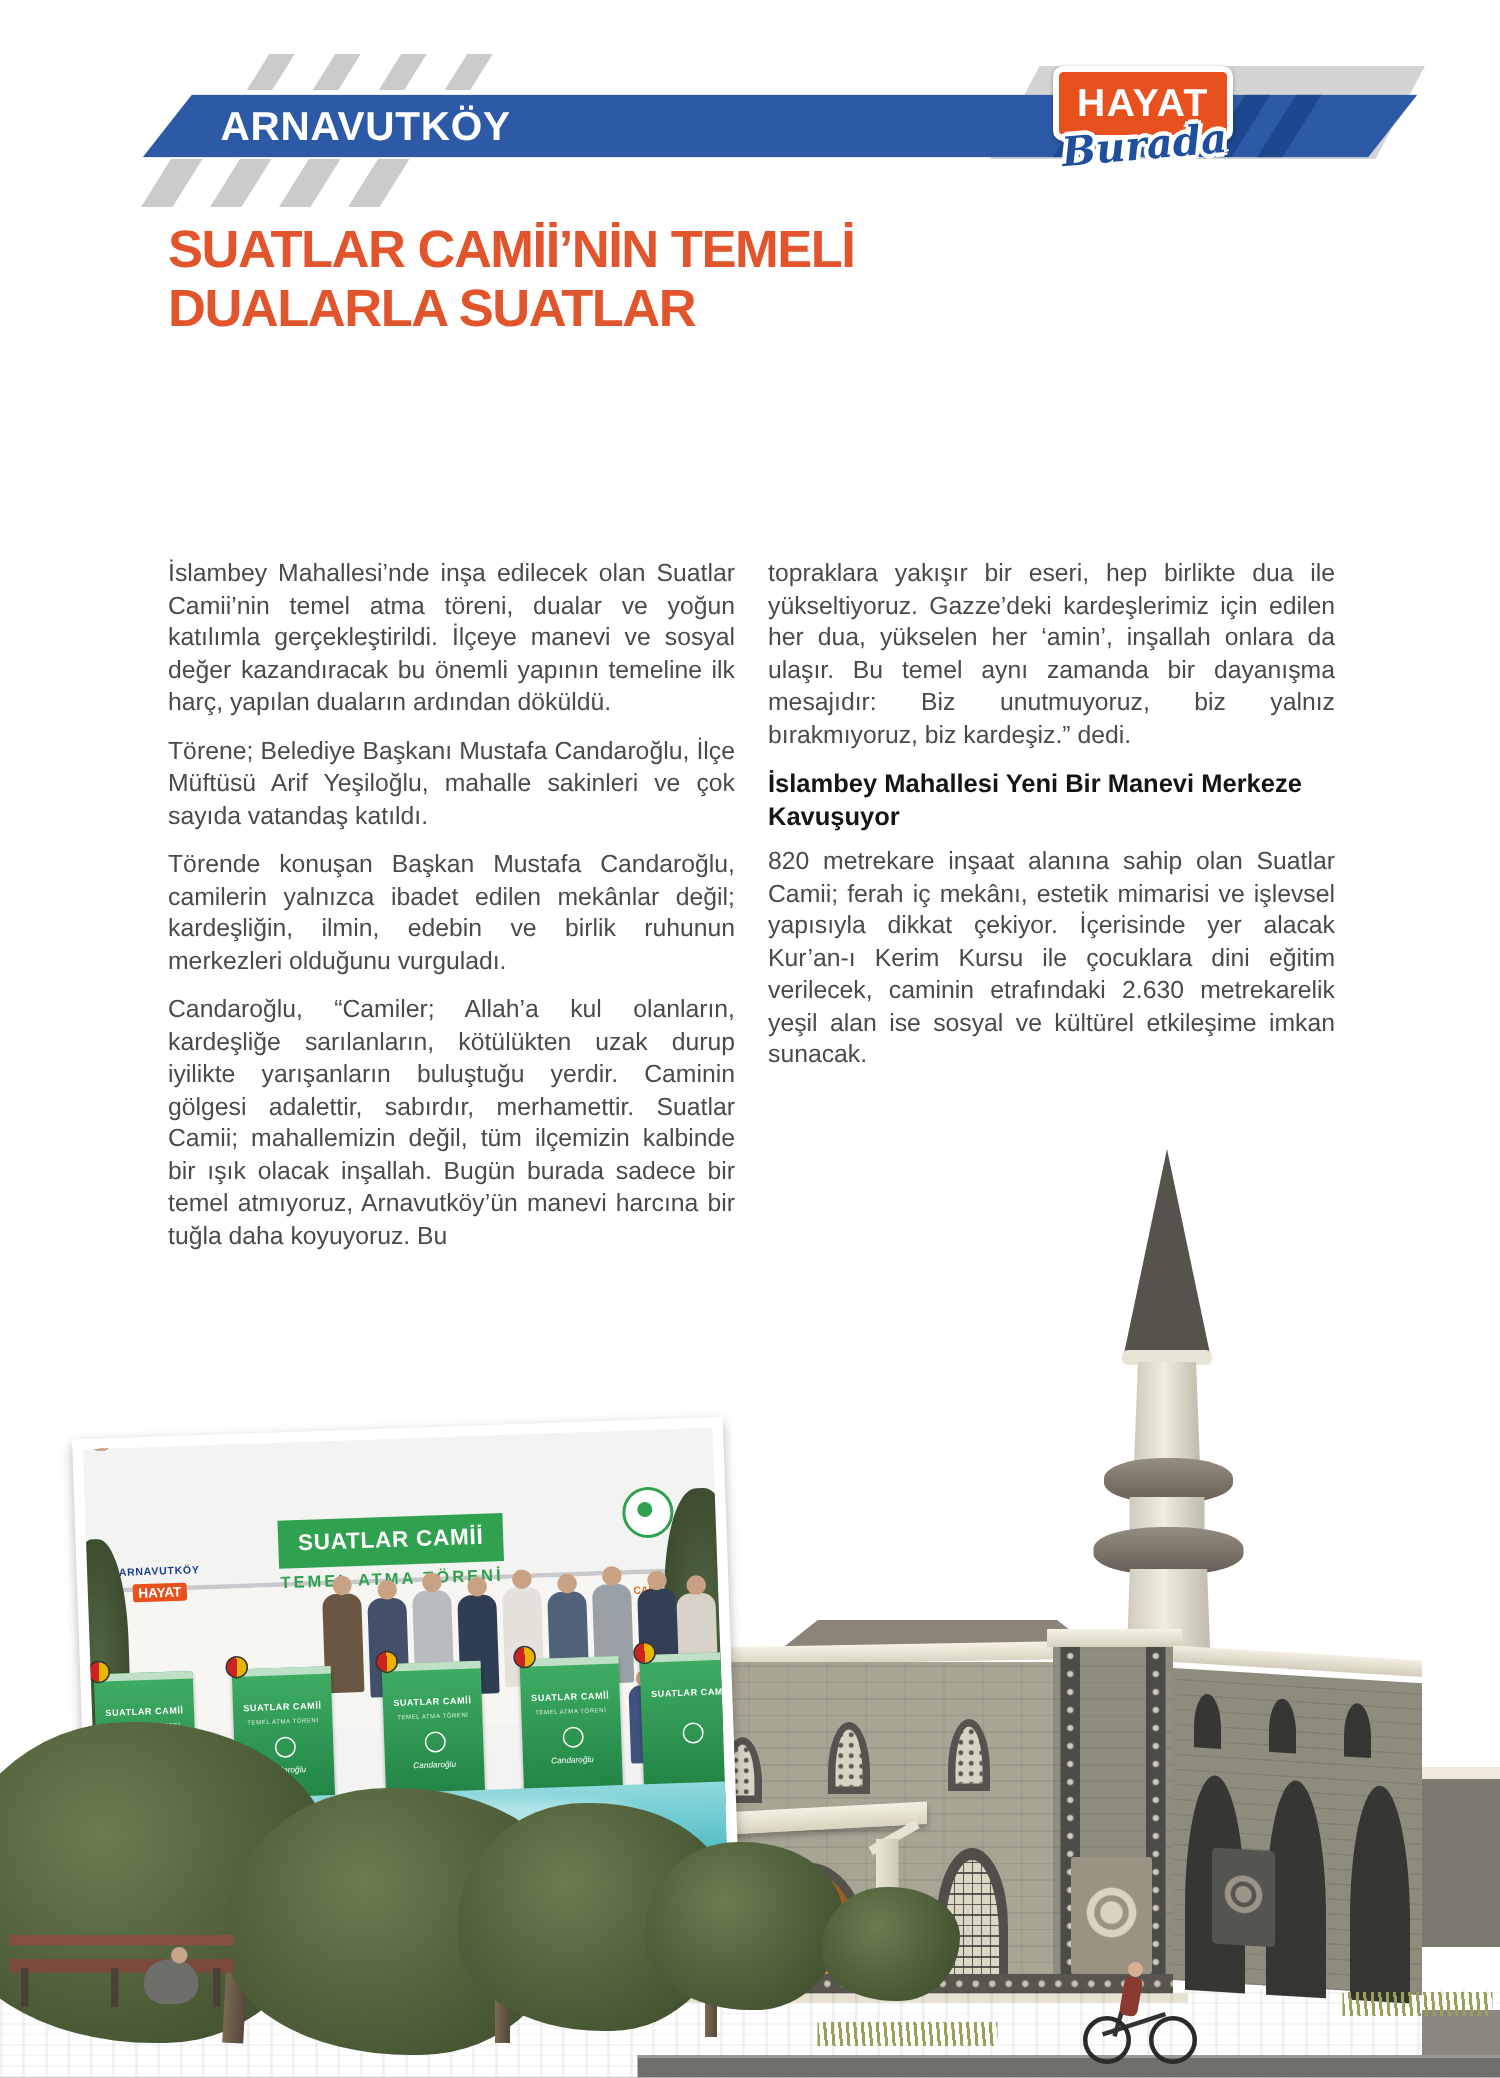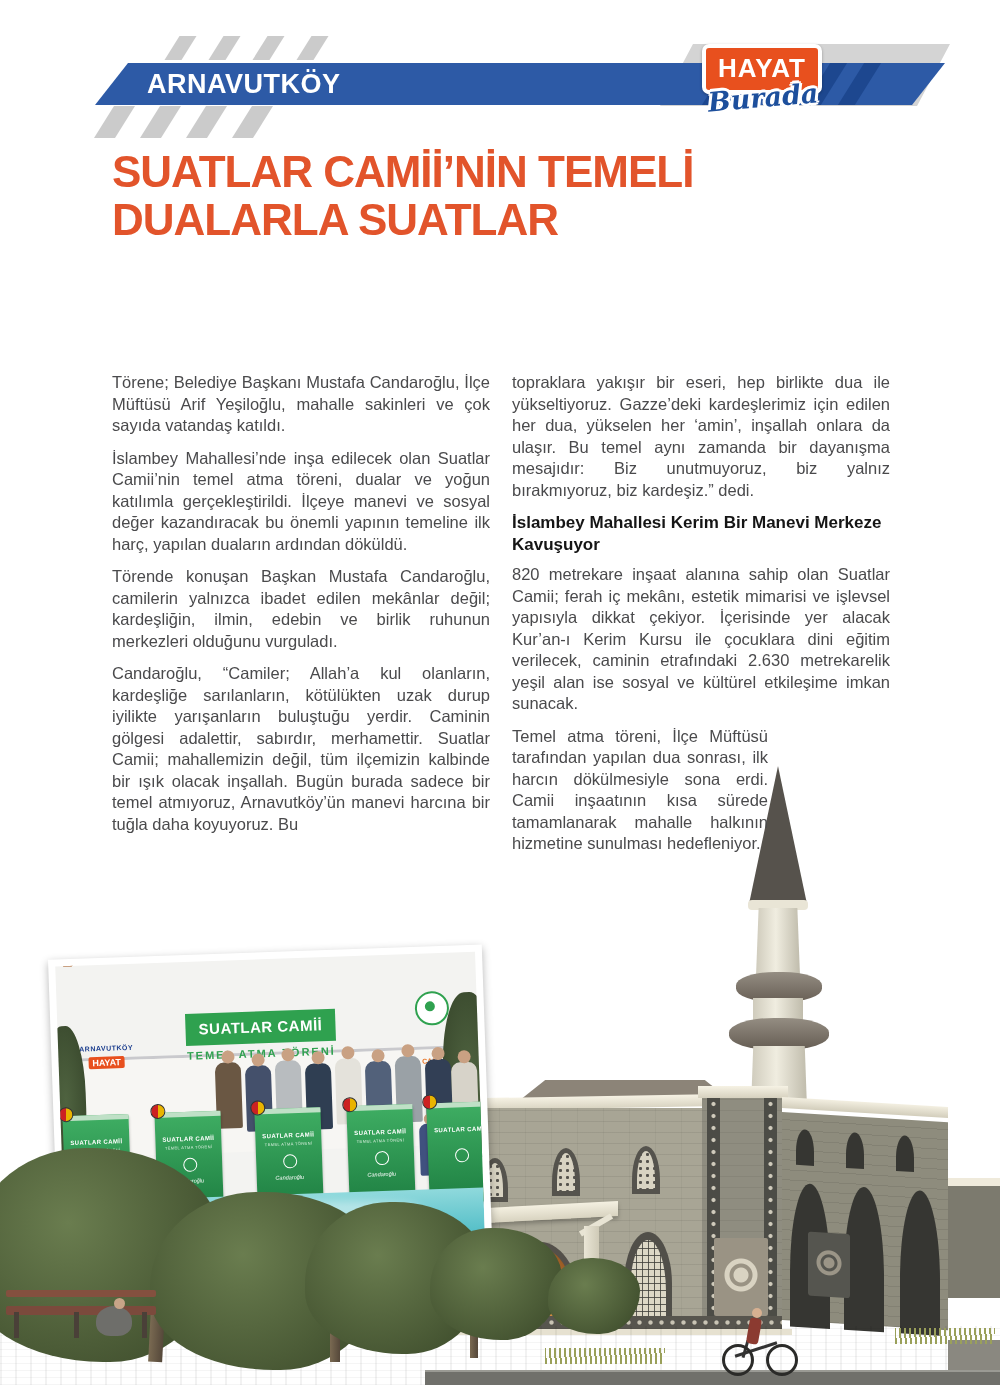--- a/index.html
+++ b/index.html
@@ -32,21 +32,21 @@
   .logo-box{position:absolute;left:4px;top:2px;width:112px;height:42px;background:#e8501e;
      border:4px solid #ffffff;border-radius:7px;color:#fff;font-weight:bold;font-size:26px;
      letter-spacing:1px;text-align:center;line-height:40px;box-shadow:0 1px 3px rgba(0,0,0,.3);}
   .logo-script{position:absolute;left:-2px;top:40px;width:134px;text-align:center;
      font-family:"DejaVu Serif",serif;font-style:italic;font-weight:bold;font-size:27px;color:#1d4f9c;
      transform:rotate(-5deg);
      text-shadow:-2px -2px 0 #fff,2px -2px 0 #fff,-2px 2px 0 #fff,2px 2px 0 #fff,0 3px 0 #fff,3px 0 0 #fff,-3px 0 0 #fff,0 -3px 0 #fff;}
 
   
   .titleblock{position:absolute;left:112px;top:148px;width:700px;}
-  .titleblock div{font-size:44px;font-weight:800;color:#e2542b;line-height:1.1;letter-spacing:-1px;}
+  .titleblock div{font-size:35px;font-weight:800;color:#e2542b;line-height:1.1;letter-spacing:-1px;}
   .lede{position:absolute;left:110px;top:268px;width:780px;text-align:center;
      font-size:24px;font-weight:bold;font-style:italic;color:#2c3a92;line-height:1.35;}
 
   
   .cols{position:absolute;left:112px;top:372px;width:778px;display:flex;gap:22px;z-index:4;}
   .col{width:378px;}
   .col p{margin:0 0 11px 0;font-size:16.5px;line-height:21.5px;color:#4a4a4c;text-align:justify;}
   .col h4{margin:3px 0 8px 0;font-size:17px;line-height:22px;color:#151515;text-align:left;}
   .col .narrow{width:256px;}
 
@@ -251,30 +251,29 @@
     </div>
   </header>
 
   <section class="titleblock">
     <div>SUATLAR CAMİİ’NİN TEMELİ</div>
     <div>DUALARLA SUATLAR</div>
   </section>
 
   <main class="cols">
     <div class="col">
+      <p>İslambey Mahallesi’nde inşa edilecek olan Suatlar Camii’nin temel atma töreni, dualar ve yoğun katılımla gerçekleştirildi. İlçeye manevi ve sosyal değer kazandıracak bu önemli yapının temeline ilk harç, yapılan duaların ardından döküldü.</p>
       <p>Törene; Belediye Başkanı Mustafa Candaroğlu, İlçe Müftüsü Arif Yeşiloğlu, mahalle sakinleri ve çok sayıda vatandaş katıldı.</p>
-      <p>İslambey Mahallesi’nde inşa edilecek olan Suatlar Camii’nin temel atma töreni, dualar ve yoğun katılımla gerçekleştirildi. İlçeye manevi ve sosyal değer kazandıracak bu önemli yapının temeline ilk harç, yapılan duaların ardından döküldü.</p>
       <p>Törende konuşan Başkan Mustafa Candaroğlu, camilerin yalnızca ibadet edilen mekânlar değil; kardeşliğin, ilmin, edebin ve birlik ruhunun merkezleri olduğunu vurguladı.</p>
       <p>Candaroğlu, “Camiler; Allah’a kul olanların, kardeşliğe sarılanların, kötülükten uzak durup iyilikte yarışanların buluştuğu yerdir. Caminin gölgesi adalettir, sabırdır, merhamettir. Suatlar Camii; mahallemizin değil, tüm ilçemizin kalbinde bir ışık olacak inşallah. Bugün burada sadece bir temel atmıyoruz, Arnavutköy’ün manevi harcına bir tuğla daha koyuyoruz. Bu</p>
     </div>
     <div class="col">
       <p>topraklara yakışır bir eseri, hep birlikte dua ile yükseltiyoruz. Gazze’deki kardeşlerimiz için edilen her dua, yükselen her ‘amin’, inşallah onlara da ulaşır. Bu temel aynı zamanda bir dayanışma mesajıdır: Biz unutmuyoruz, biz yalnız bırakmıyoruz, biz kardeşiz.” dedi.</p>
-      <h4>İslambey Mahallesi Kerim Bir Manevi Merkeze Kavuşuyor</h4>
+      <h4>İslambey Mahallesi Yeni Bir Manevi Merkeze Kavuşuyor</h4>
       <p>820 metrekare inşaat alanına sahip olan Suatlar Camii; ferah iç mekânı, estetik mimarisi ve işlevsel yapısıyla dikkat çekiyor. İçerisinde yer alacak Kur’an-ı Kerim Kursu ile çocuklara dini eğitim verilecek, caminin etrafındaki 2.630 metrekarelik yeşil alan ise sosyal ve kültürel etkileşime imkan sunacak.</p>
-      <p class="narrow">Temel atma töreni, İlçe Müftüsü tarafından yapılan dua sonrası, ilk harcın dökülmesiyle sona erdi. Camii inşaatının kısa sürede tamamlanarak mahalle halkının hizmetine sunulması hedefleniyor.</p>
     </div>
   </main>
 
   <div class="artwork">
     <i class="spire"></i>
     <i class="spire-collar"></i>
     <i class="shaft-u"></i>
     <i class="ring1"></i>
     <i class="shaft-m"></i>
     <i class="ring2"></i>

